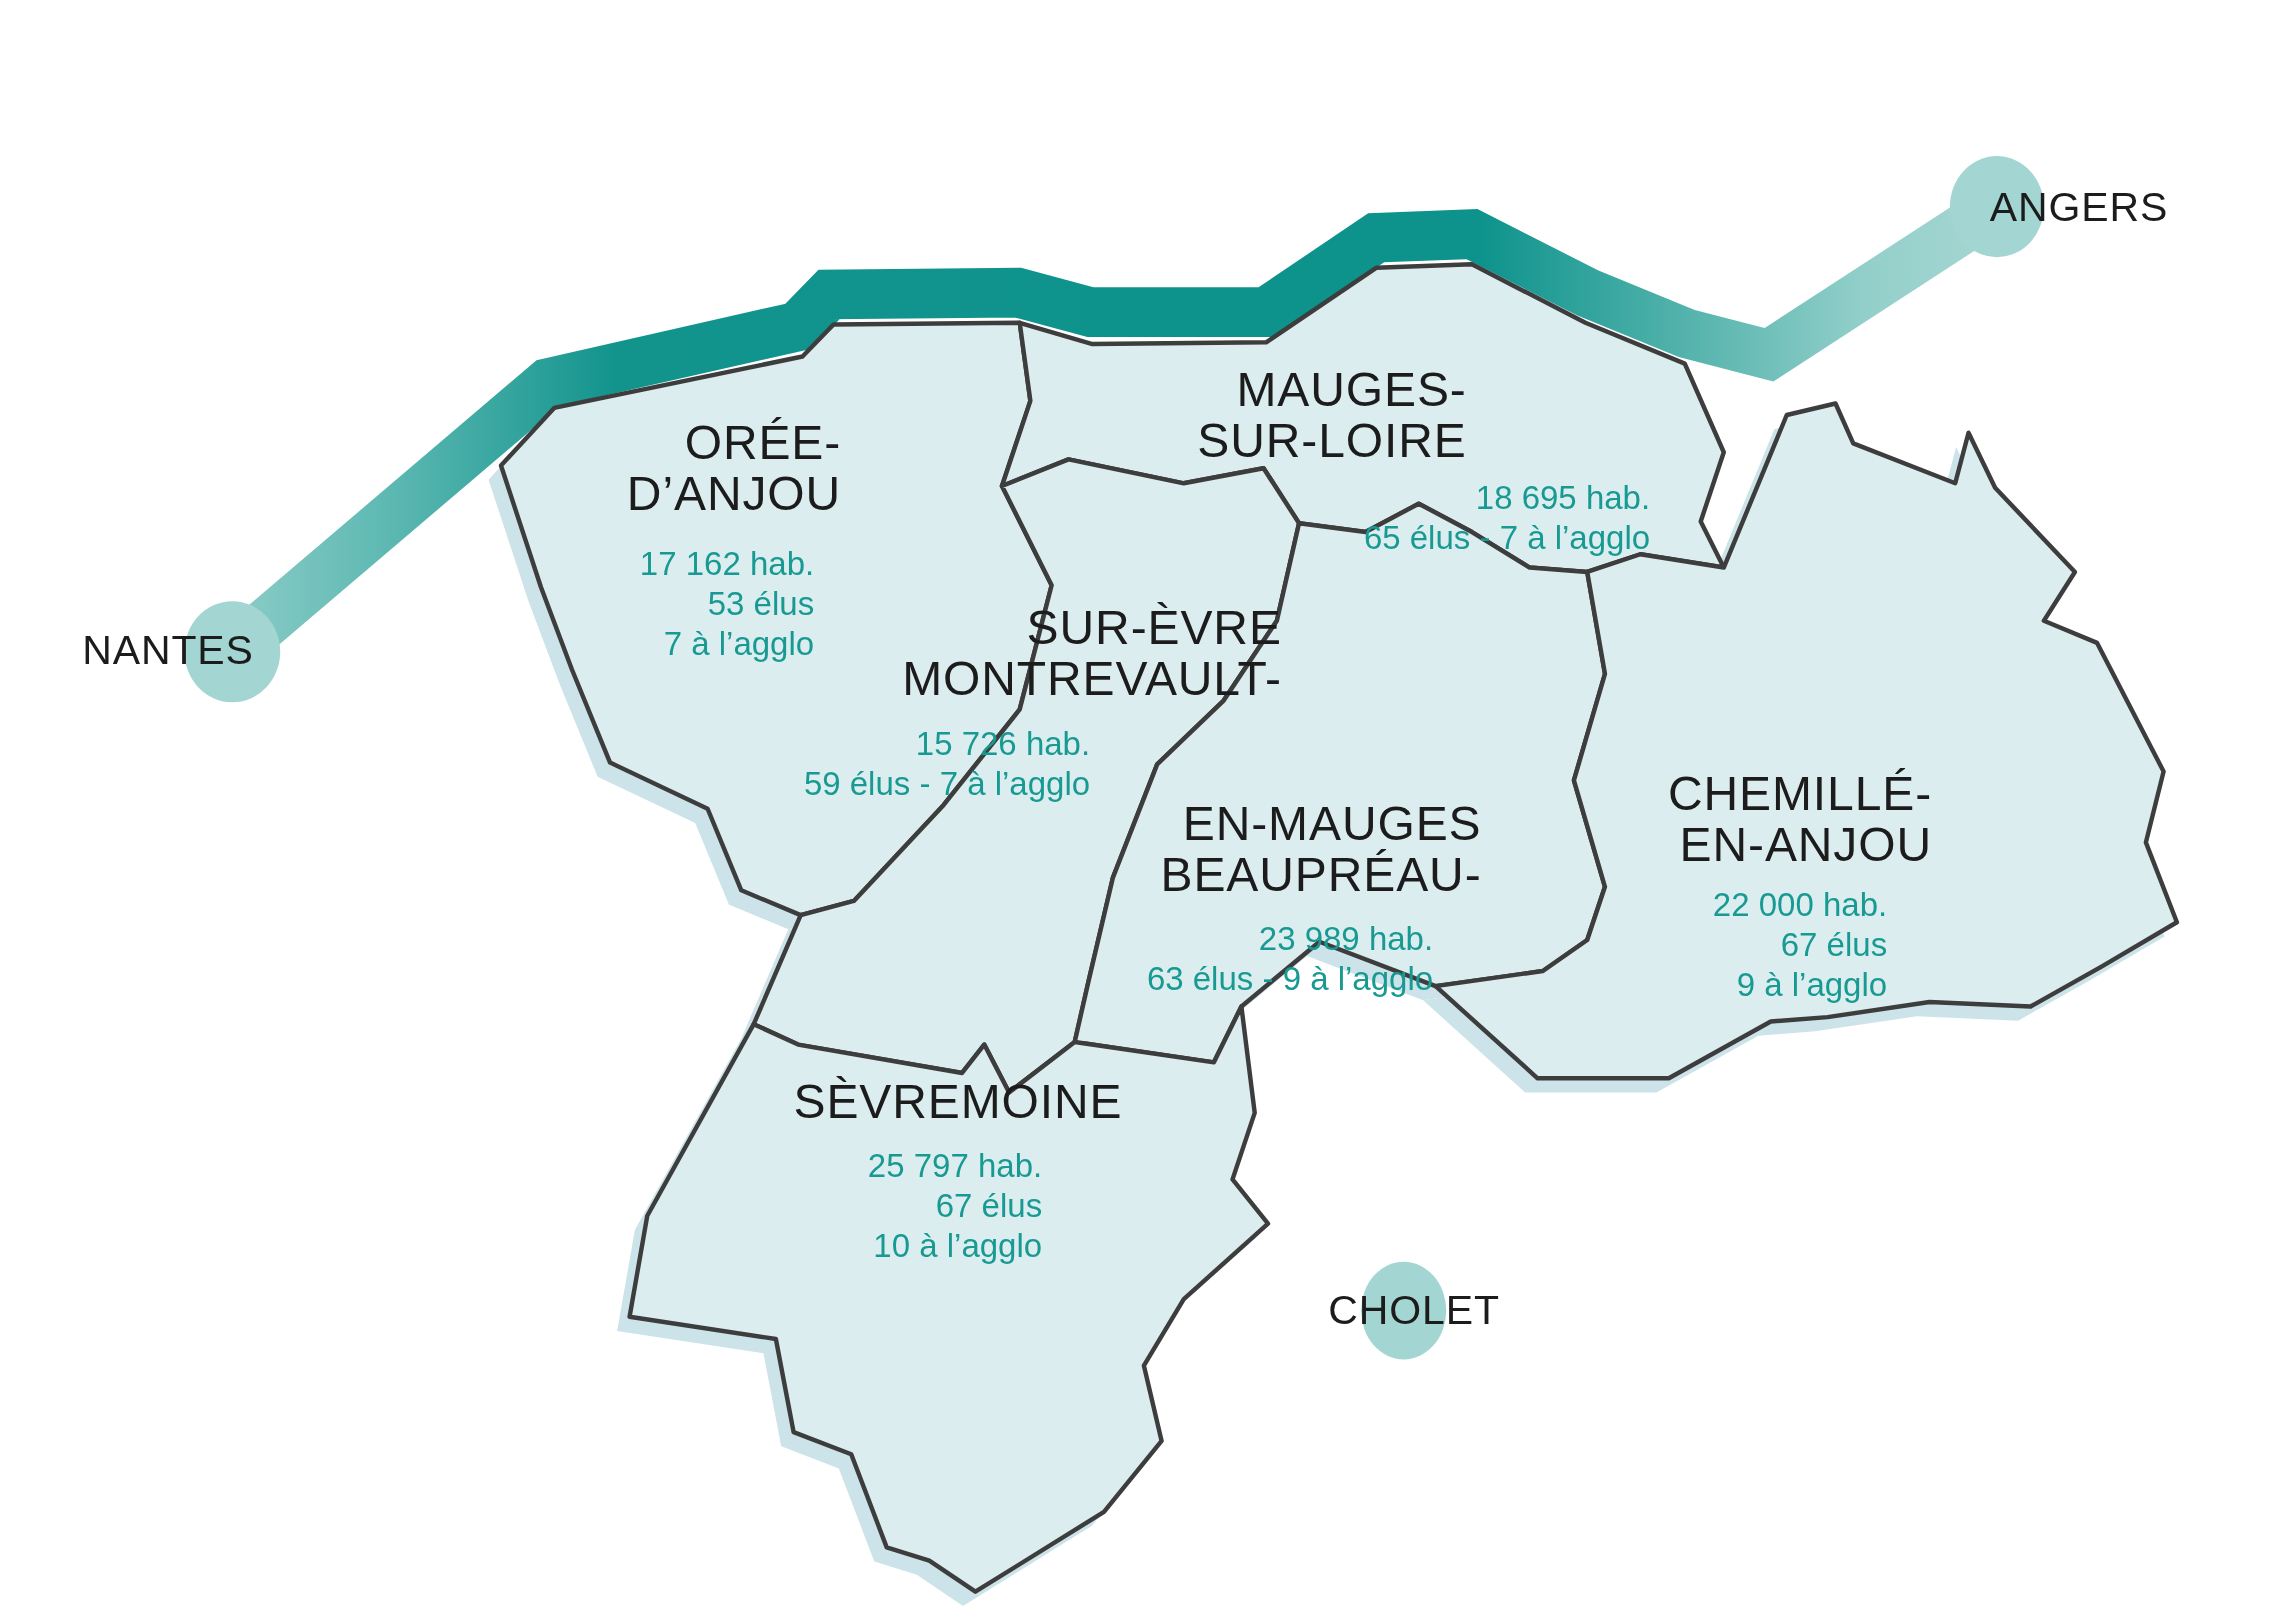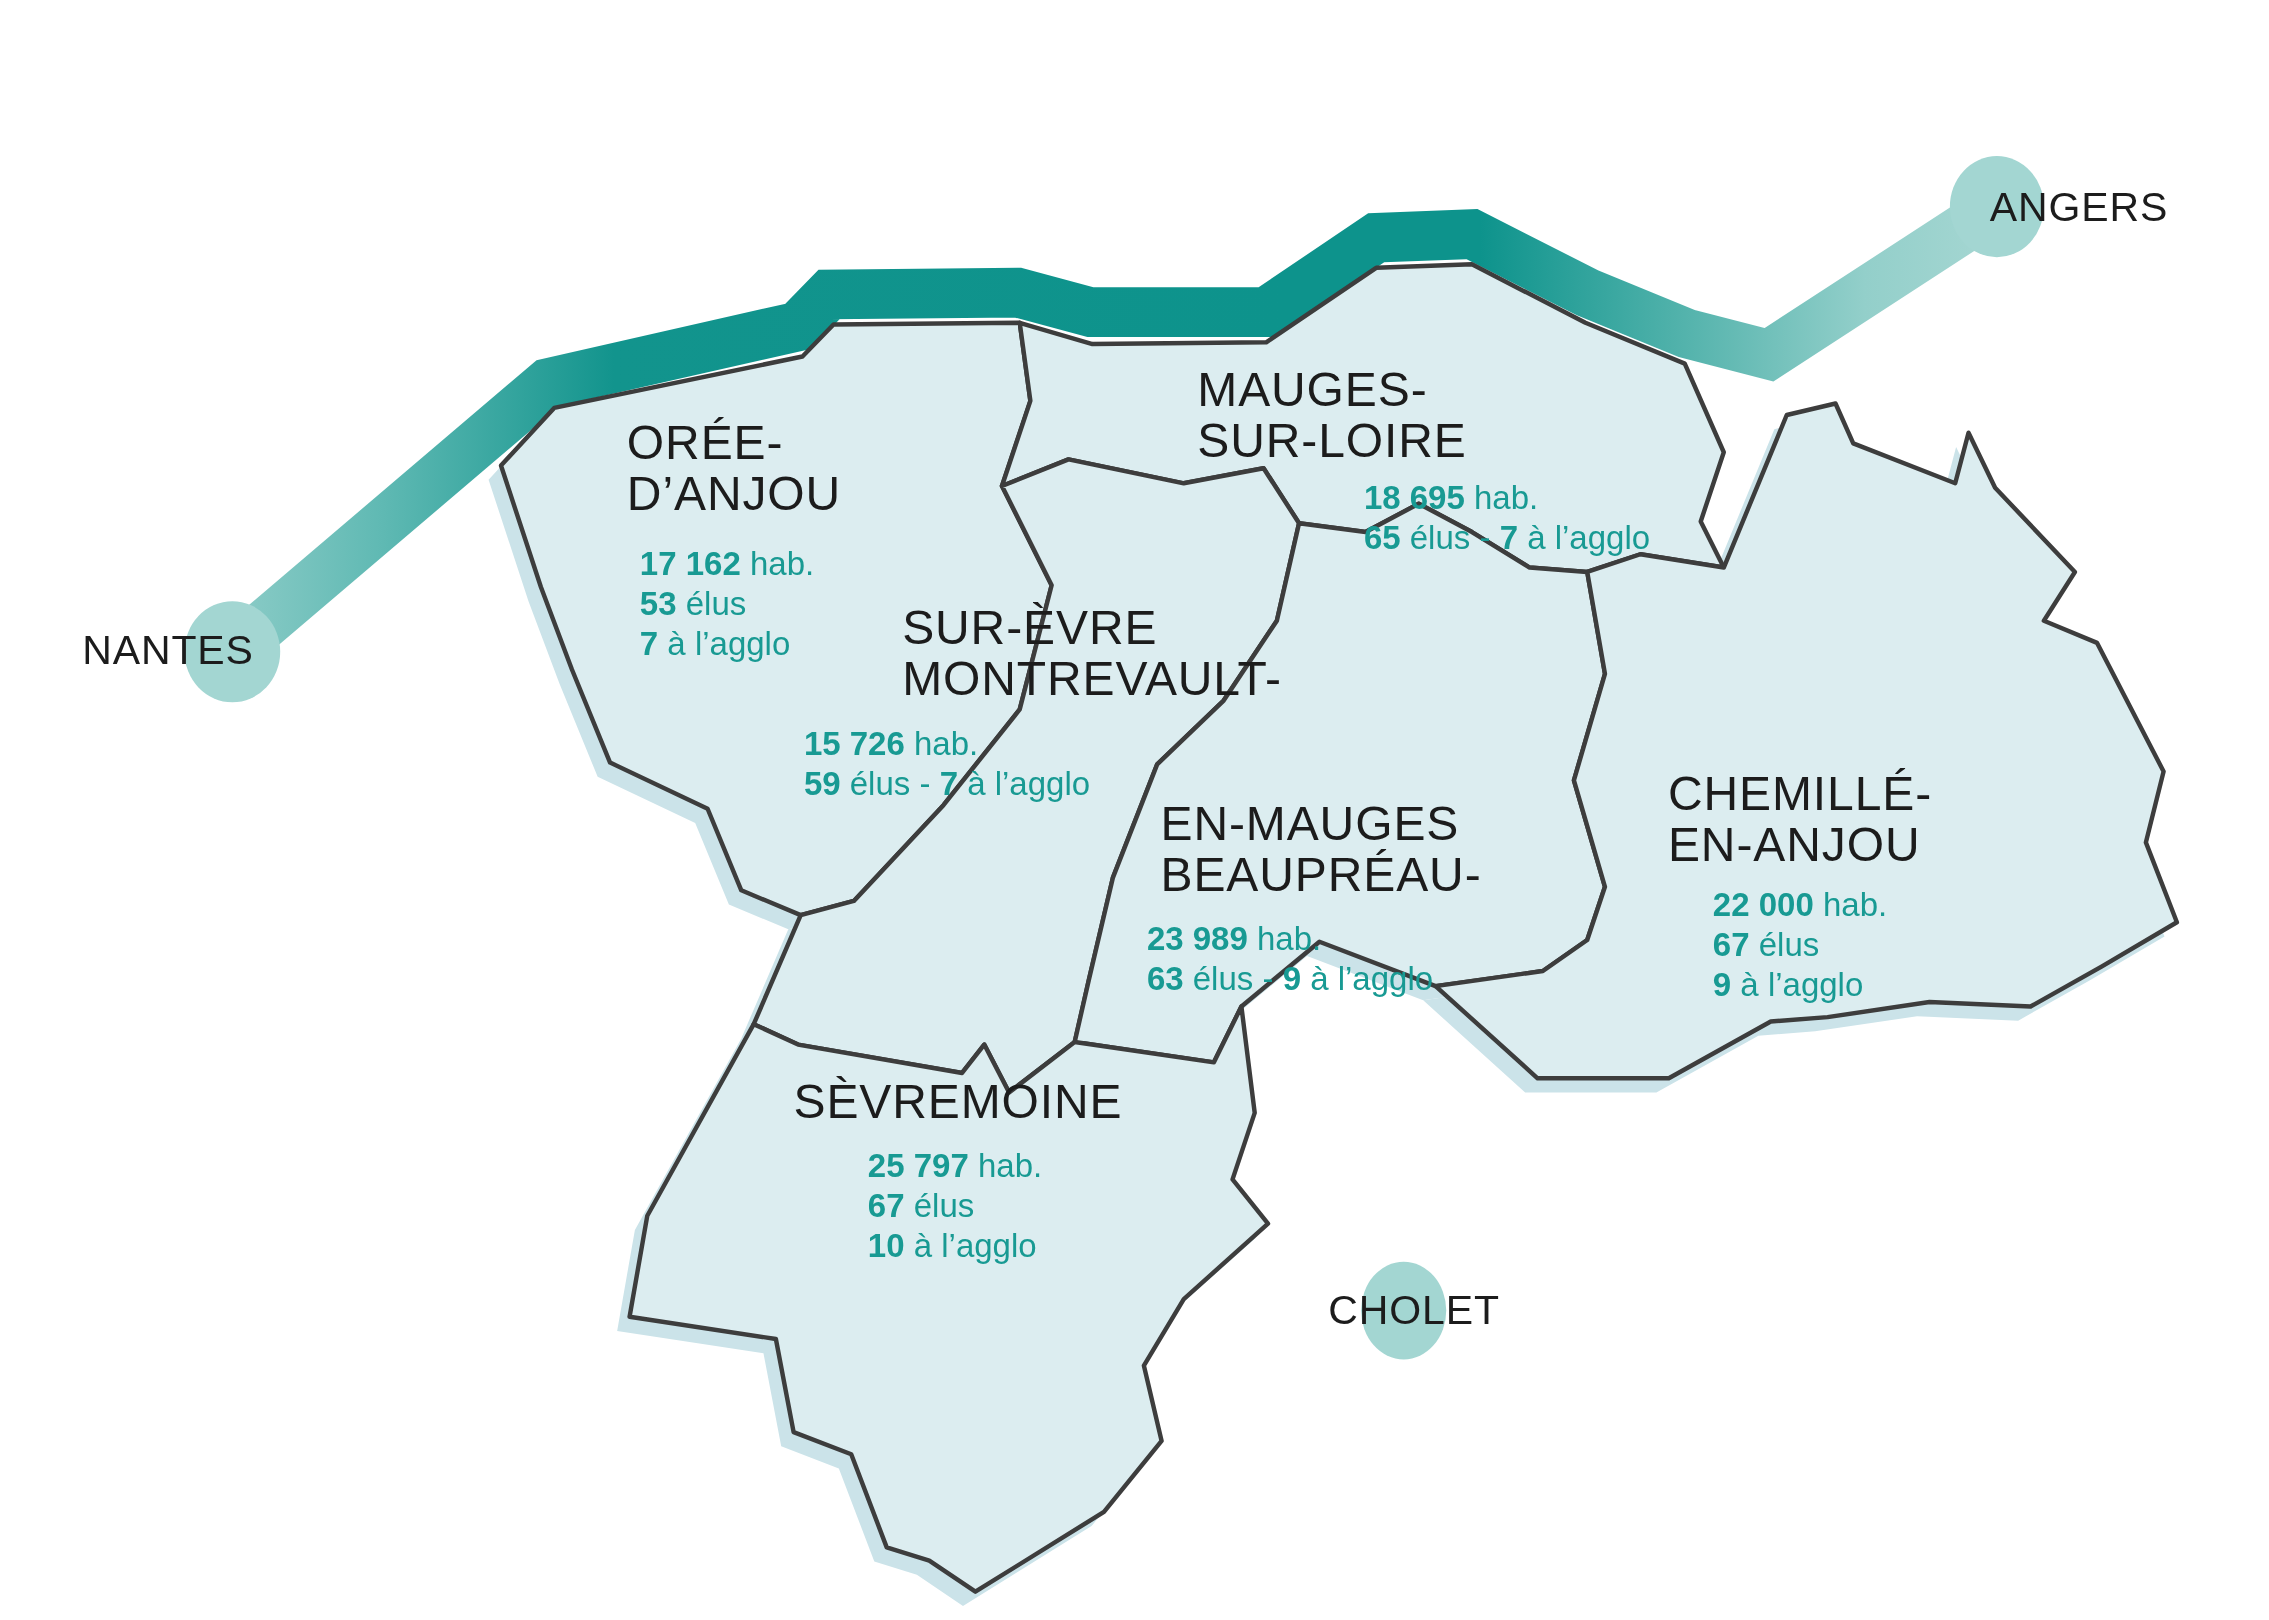--- a/index.html
+++ b/index.html
@@ -7,40 +7,40 @@
     position:relative;
     width:2270px;height:1621px;
     background:var(--background,#fff);
     font-family:"Liberation Sans", sans-serif;
     overflow:hidden;
   }
   .stage svg{position:absolute;left:0;top:0;}
   .label{
     position:absolute;
     transform:translate(-50%,-50%);
-    text-align:left;
+    text-align:right;
     white-space:nowrap;
   }
   .city-label{
     font-size:41px;
     letter-spacing:0.9px;
     color:var(--black_text,#1c1c1c);
   }
   .region-title{
     font-size:48px;
     line-height:51px;
     letter-spacing:0.9px;
     color:var(--black_text,#1c1c1c);
   }
   .region-stats{
     font-size:33px;
     line-height:40px;
     color:var(--teal_text,#189A93);
   }
-  .region-stats .b{font-weight:700;}
+  .region-stats .b{font-weight:400;}
 </style>
 </head>
 <body>
 
 <div class="stage" style="--background: #FFFFFF; --river_dark: #0D938C; --river_pale: #A9D8D4; --city_circle: #A3D6D2; --region_fill: #DCEDF0; --region_border: #3D3D3D; --shadow: #CBE3E9; --teal_text: #189A93; --black_text: #1C1C1C;">
 
   <svg viewBox="0 0 2560 1828" width="2270" height="1621">
     <defs>
       <linearGradient id="riverGrad" gradientUnits="userSpaceOnUse" x1="150" y1="0" x2="2320" y2="0">
         <stop offset="0" stop-color="#A9D8D4"></stop>

